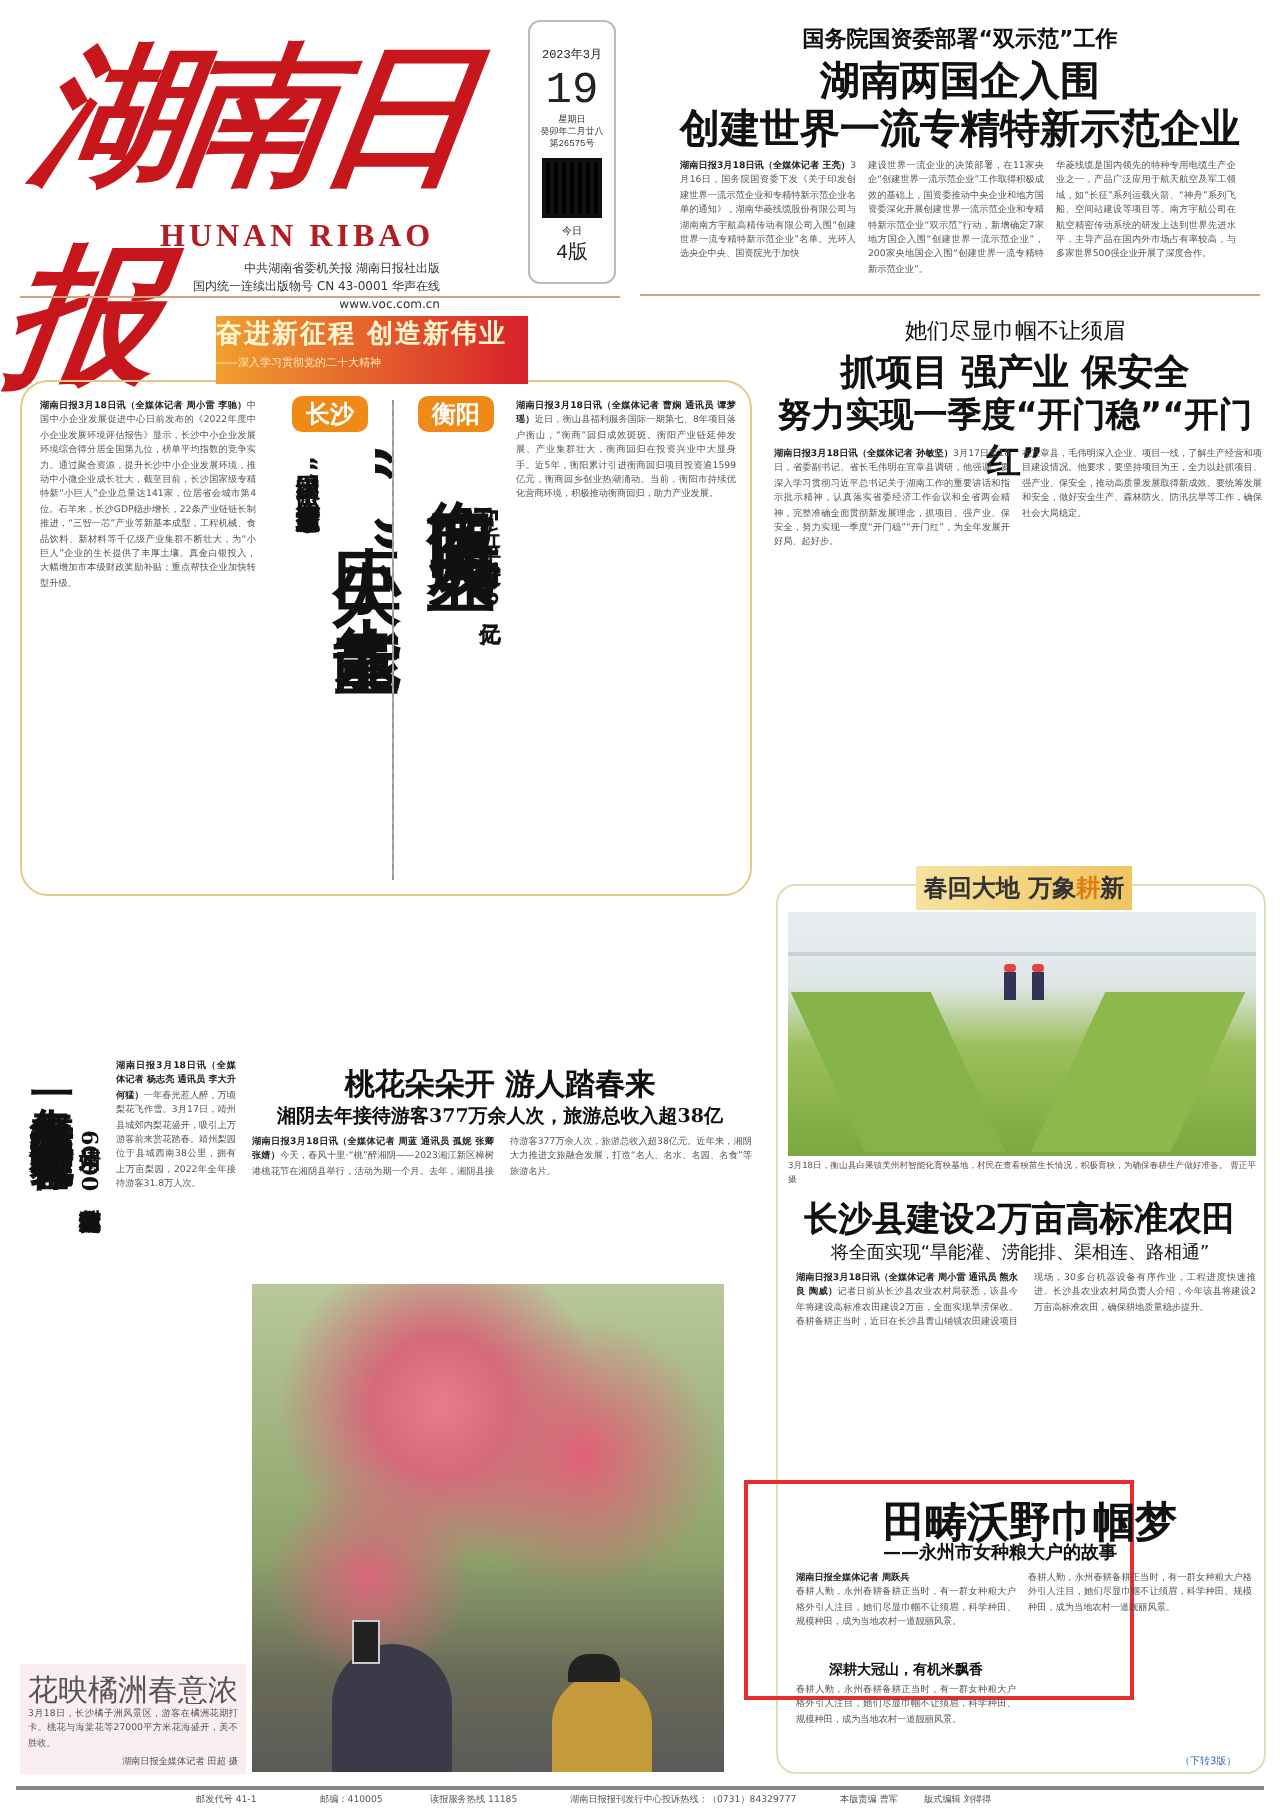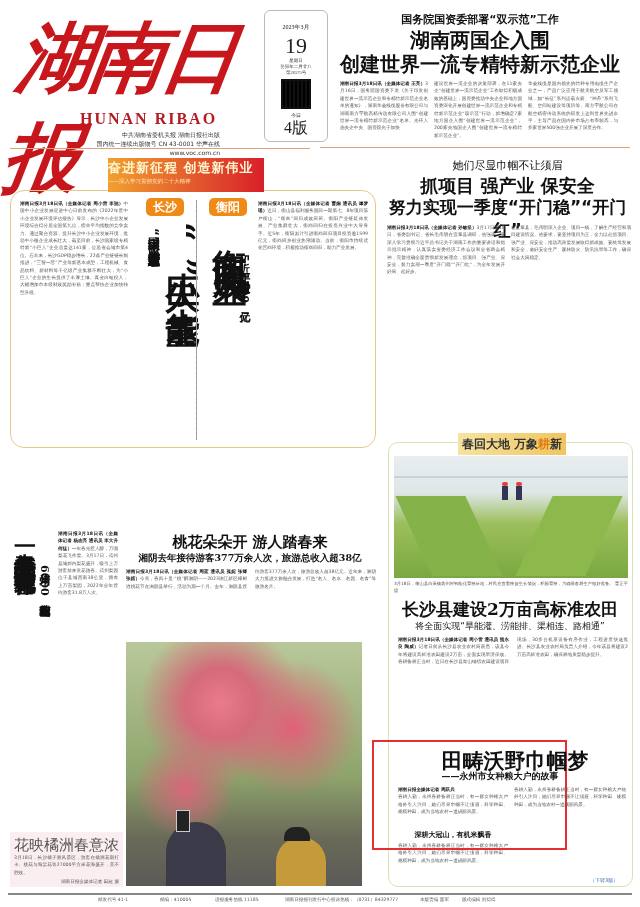--- a/index.html
+++ b/index.html
@@ -1,27 +1,27 @@
 <!DOCTYPE html>
 <html><head>
 <meta charset="utf-8">
 <style>
 *{margin:0;padding:0;box-sizing:border-box}
 body{width:640px;height:907px;background:#fff;font-family:"DejaVu Serif",serif;color:#222;position:relative;overflow:hidden}
 .abs{position:absolute}
 .masthead-logo{left:18px;top:8px;width:240px;height:100px;color:#c8161d;font-family:"DejaVu Serif",serif;font-size:76px;font-weight:bold;font-style:italic;letter-spacing:-4px;line-height:100px;transform:skewX(-8deg)}
 .masthead-pinyin{left:80px;top:110px;color:#b31c22;font-family:"Liberation Serif",serif;font-weight:bold;font-size:16px;letter-spacing:2px}
 .masthead-sub{left:55px;top:130px;font-size:6px;color:#333;width:165px;text-align:right;line-height:9px;font-family:"DejaVu Sans",sans-serif}
-.datebox{left:264px;top:10px;width:64px;height:132px;border:1px solid #bbb;border-radius:6px;text-align:center;font-family:Liberation Serif, serif}
+.datebox{left:264px;top:10px;width:44px;height:132px;border:1px solid #bbb;border-radius:6px;text-align:center;font-family:Liberation Mono, monospace}
 .datebox .ym{font-size:6px;margin-top:12px}
 .datebox .day{font-size:22px;margin-top:2px;line-height:24px}
 .datebox .meta{font-size:4.5px;line-height:6px;color:#333}
 .qr{width:30px;height:30px;margin:3px auto;background:repeating-linear-gradient(90deg,#111 0 2px,#fff 2px 4px),#111;background-blend-mode:multiply;border:2px solid #111}
 .datebox .today{font-size:5px;margin-top:3px}
-.datebox .pages{font-size:16px}
+.datebox .pages{font-size:10px}
 .hr-orange{left:10px;top:148px;width:300px;height:1px;background:#d9a27b}
 .hr-top{left:320px;top:137px;width:310px;height:1px;background:#d9a27b}
 .kicker{font-family:"DejaVu Sans",sans-serif;text-align:center;color:#111}
 .headline{font-family:"DejaVu Serif",serif;font-weight:bold;text-align:center;color:#111}
 .bodytext{font-size:4.6px;line-height:7.4px;color:#555;font-family:"DejaVu Sans",sans-serif;text-align:justify;overflow:hidden}
 .bodytext b{color:#222}
 .banner{left:108px;top:158px;width:156px;height:34px;background:linear-gradient(90deg,#f0a030,#d8202a);color:#fff}
 .banner .b1{font-size:13px;font-weight:bold;font-family:"DejaVu Sans",sans-serif;letter-spacing:1px;line-height:20px;color:#fff6d0}
 .banner .b2{font-size:5.5px;font-family:"DejaVu Sans",sans-serif;color:#ffe8b0}
 .spring-box{left:10px;top:190px;width:366px;height:258px;border:1px solid #e6c98a;border-radius:14px}

